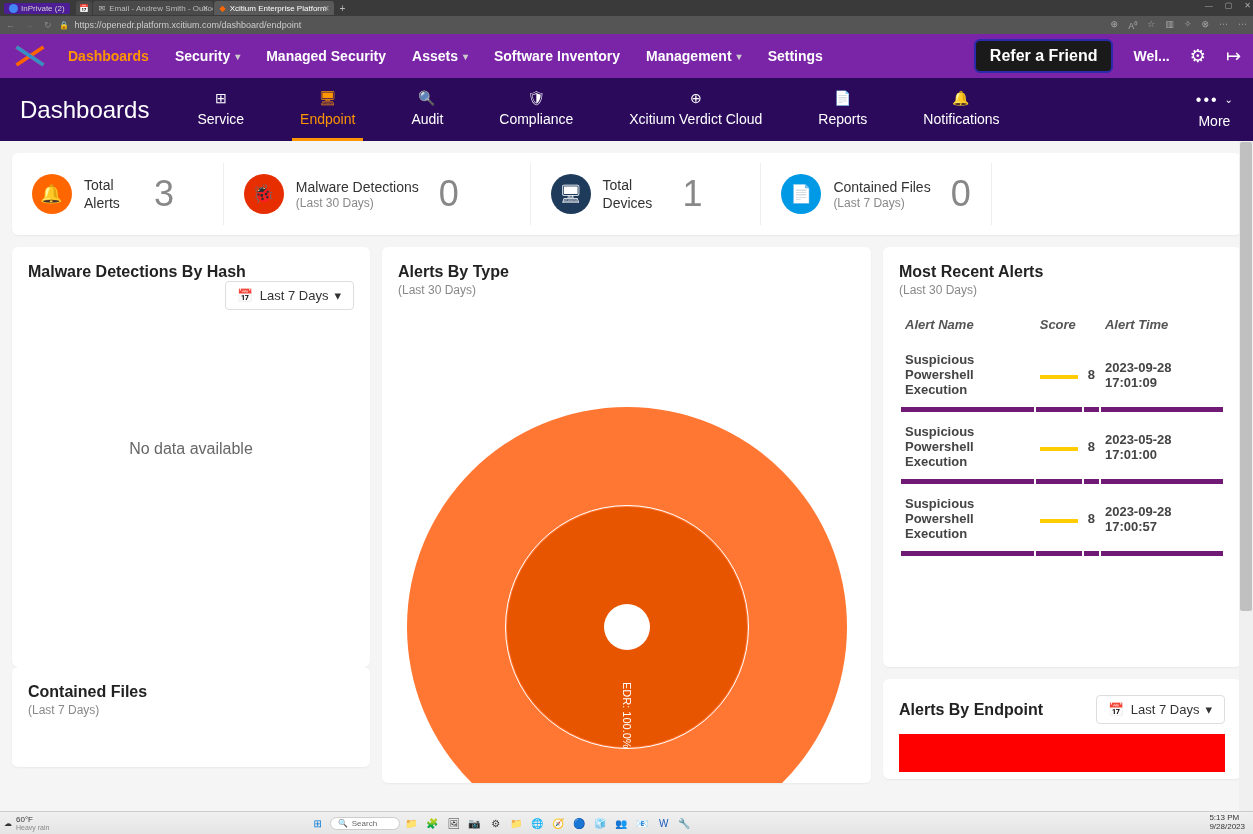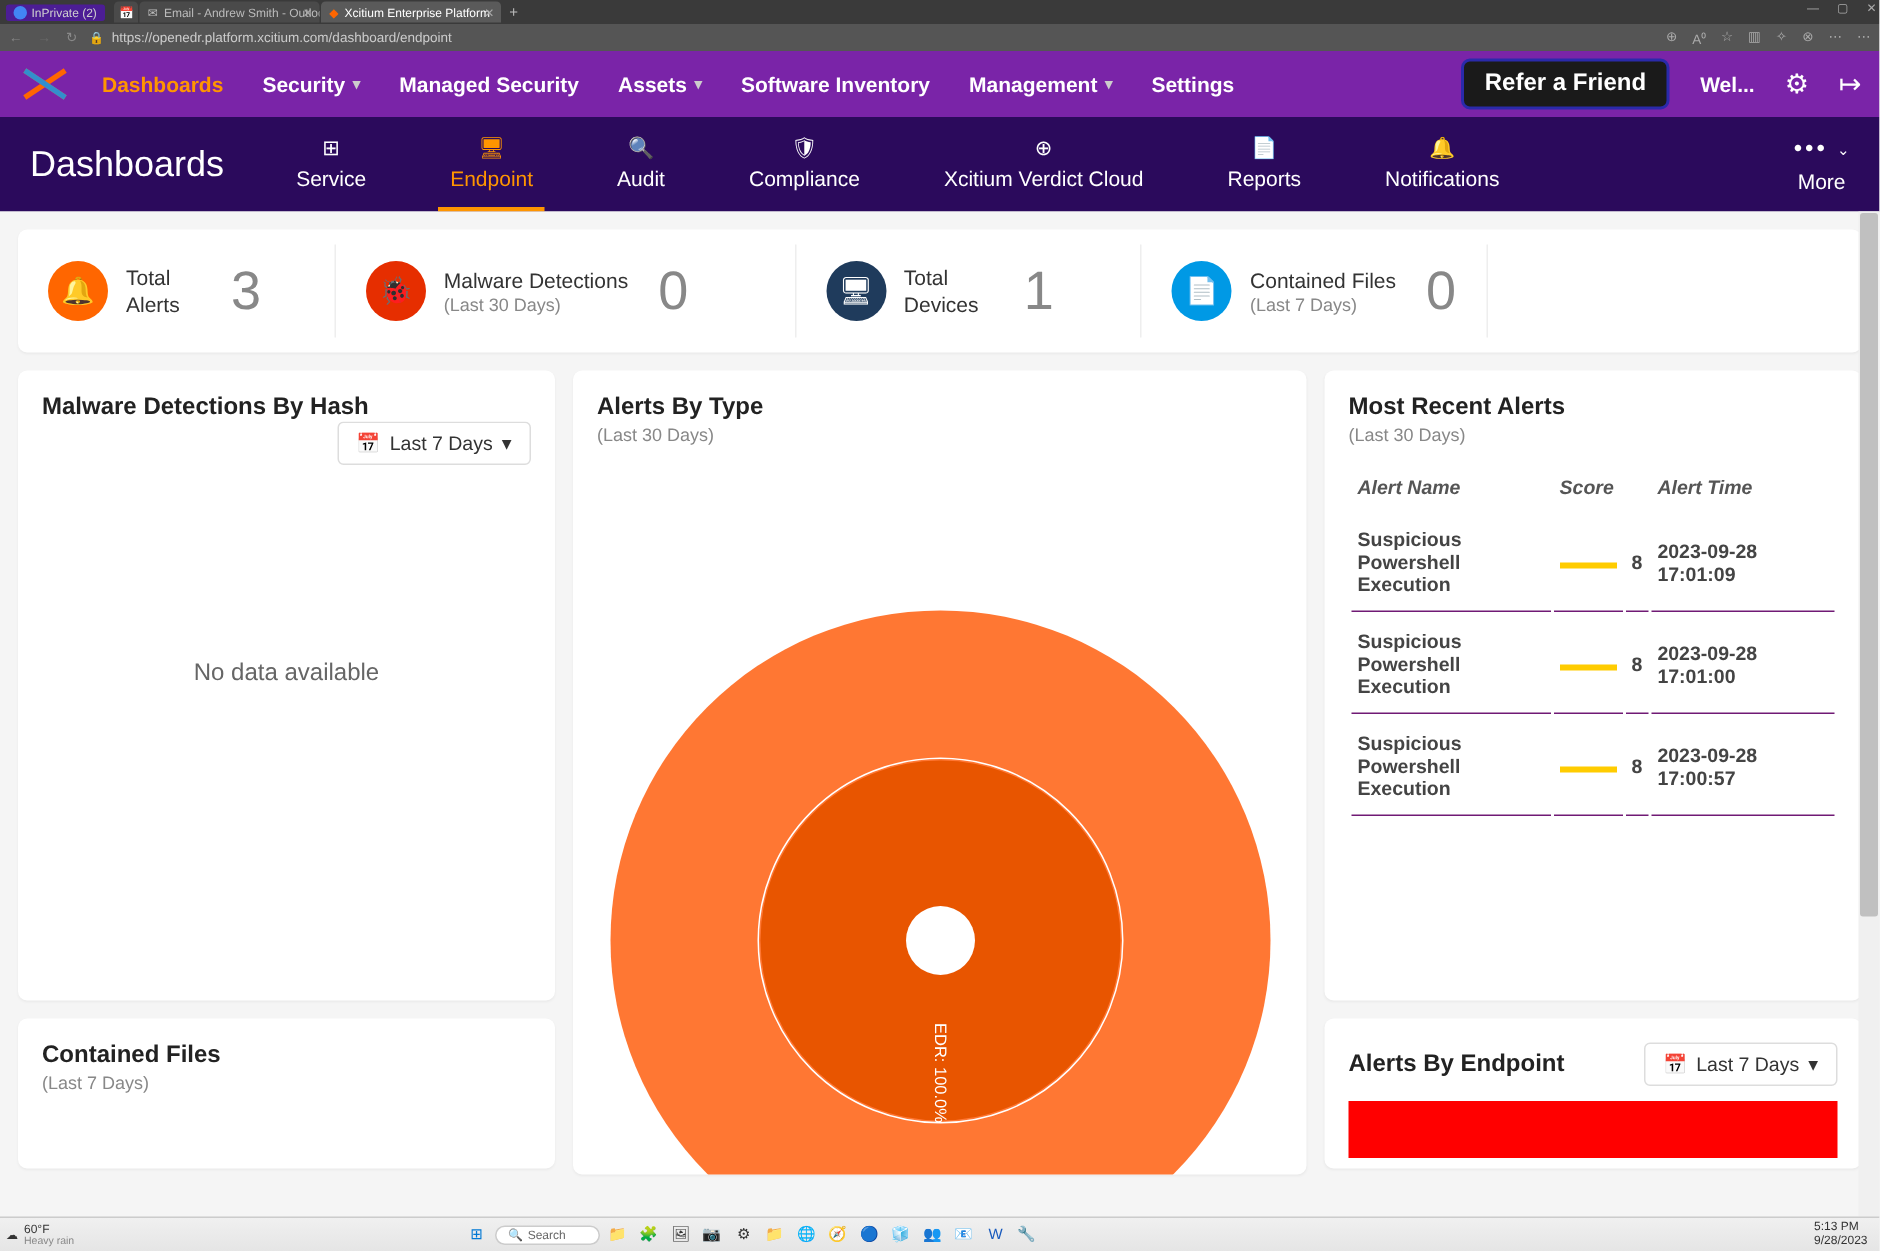--- a/index.html
+++ b/index.html
@@ -53,21 +53,21 @@
 .stat-icon { width: 40px; height: 40px; border-radius: 50%; display: flex; align-items: center; justify-content: center; color: #fff; font-size: 18px; flex-shrink: 0; }
 .orange-bg { background: #ff6600; }
 .red-bg { background: #e62e00; }
 .navy-bg { background: #1f3b5c; }
 .blue-bg { background: #0099e5; }
 .stat-label { font-size: 14px; color: #333; line-height: 1.3; }
 .stat-sub { font-size: 12px; color: #888; }
 .stat-val { font-size: 36px; color: #888; font-weight: 300; margin-left: 8px; }
 
 .panels-row { display: flex; gap: 12px; height: calc(100% - 110px); }
-.col-left { width: 358px; display: flex; flex-direction: column; gap: 12px; }
+.col-left { width: 358px; display: flex; flex-direction: column; }
 .col-mid { flex: 1; }
 .col-right { width: 358px; display: flex; flex-direction: column; gap: 12px; }
 .panel { background: #fff; border-radius: 6px; padding: 16px; box-shadow: 0 1px 2px rgba(0,0,0,0.05); }
 .panel-title { font-size: 16px; font-weight: 600; color: #222; }
 .panel-sub { font-size: 12px; color: #888; margin-top: 2px; margin-bottom: 10px; }
 .dropdown-btn { border: 1px solid #ddd; border-radius: 4px; padding: 6px 12px; font-size: 13px; display: inline-flex; align-items: center; gap: 6px; cursor: pointer; float: right; }
 .no-data { text-align: center; color: #666; font-size: 16px; margin-top: 130px; }
 
 .p-left1 { height: 420px; }
 .p-left2 { height: 100px; }
@@ -79,21 +79,21 @@
 .donut-wrap { position: relative; width: 440px; height: 440px; margin: 110px auto 0; }
 .donut-outer { position: absolute; width: 440px; height: 440px; border-radius: 50%; background: #ff7733; left: 0; top: 0; }
 .donut-inner-ring { position: absolute; width: 244px; height: 244px; border-radius: 50%; border: 1px solid #fff; left: 98px; top: 98px; }
 .donut-inner { position: absolute; width: 240px; height: 240px; border-radius: 50%; background: #e85500; left: 100px; top: 100px; }
 .donut-hole { position: absolute; width: 46px; height: 46px; border-radius: 50%; background: #fff; left: 197px; top: 197px; }
 .donut-label { position: absolute; color: #fff; font-size: 11px; writing-mode: vertical-rl; left: 214px; top: 275px; }
 
 
 .alerts-table { width: 100%; font-size: 13px; }
 .alerts-table th { text-align: left; font-weight: 600; color: #555; padding: 8px 4px; font-size: 13px; font-style: italic; }
-.alerts-table td { padding: 10px 4px; border-bottom: 1px solid #701a75; vertical-align: middle; font-weight: 600; color: #444; font-size: 13px; }
+.alerts-table td { padding: 10px 4px; border-bottom: 5px solid #701a75; vertical-align: middle; font-weight: 600; color: #444; font-size: 13px; }
 .score-bar { width: 38px; height: 4px; background: #ffcc00; display: inline-block; }
 .see-all { text-align: right; color: #0088cc; font-size: 14px; margin-top: 12px; cursor: pointer; }
 .red-chart { background: #ff0000; height: 38px; width: 100%; }
 
 
 .scrollbar { position: absolute; right: 0; top: 141px; bottom: 23px; width: 14px; background: #f0f0f0; }
 .scrollbar-thumb { background: #c0c0c0; width: 12px; margin: 1px; border-radius: 2px; height: 70%; }
 
 
 .taskbar { position: absolute; bottom: 0; left: 0; right: 0; height: 23px; background: linear-gradient(to bottom, #f0f0f0, #e5e5e5); border-top: 1px solid #ccc; display: flex; align-items: center; padding: 0 4px; gap: 3px; }
@@ -314,21 +314,21 @@
             <tr>
               <td style="width:42%;">Suspicious Powershell Execution</td>
               <td><span class="score-bar"></span></td>
               <td>8</td>
               <td>2023-09-28 17:01:09</td>
             </tr>
             <tr>
               <td>Suspicious Powershell Execution</td>
               <td><span class="score-bar"></span></td>
               <td>8</td>
-              <td>2023-09-28 17:01:00</td>
+              <td>2023-05-28 17:01:00</td>
             </tr>
             <tr>
               <td>Suspicious Powershell Execution</td>
               <td><span class="score-bar"></span></td>
               <td>8</td>
               <td>2023-09-28 17:00:57</td>
             </tr>
           </tbody>
         </table>
       </div>

